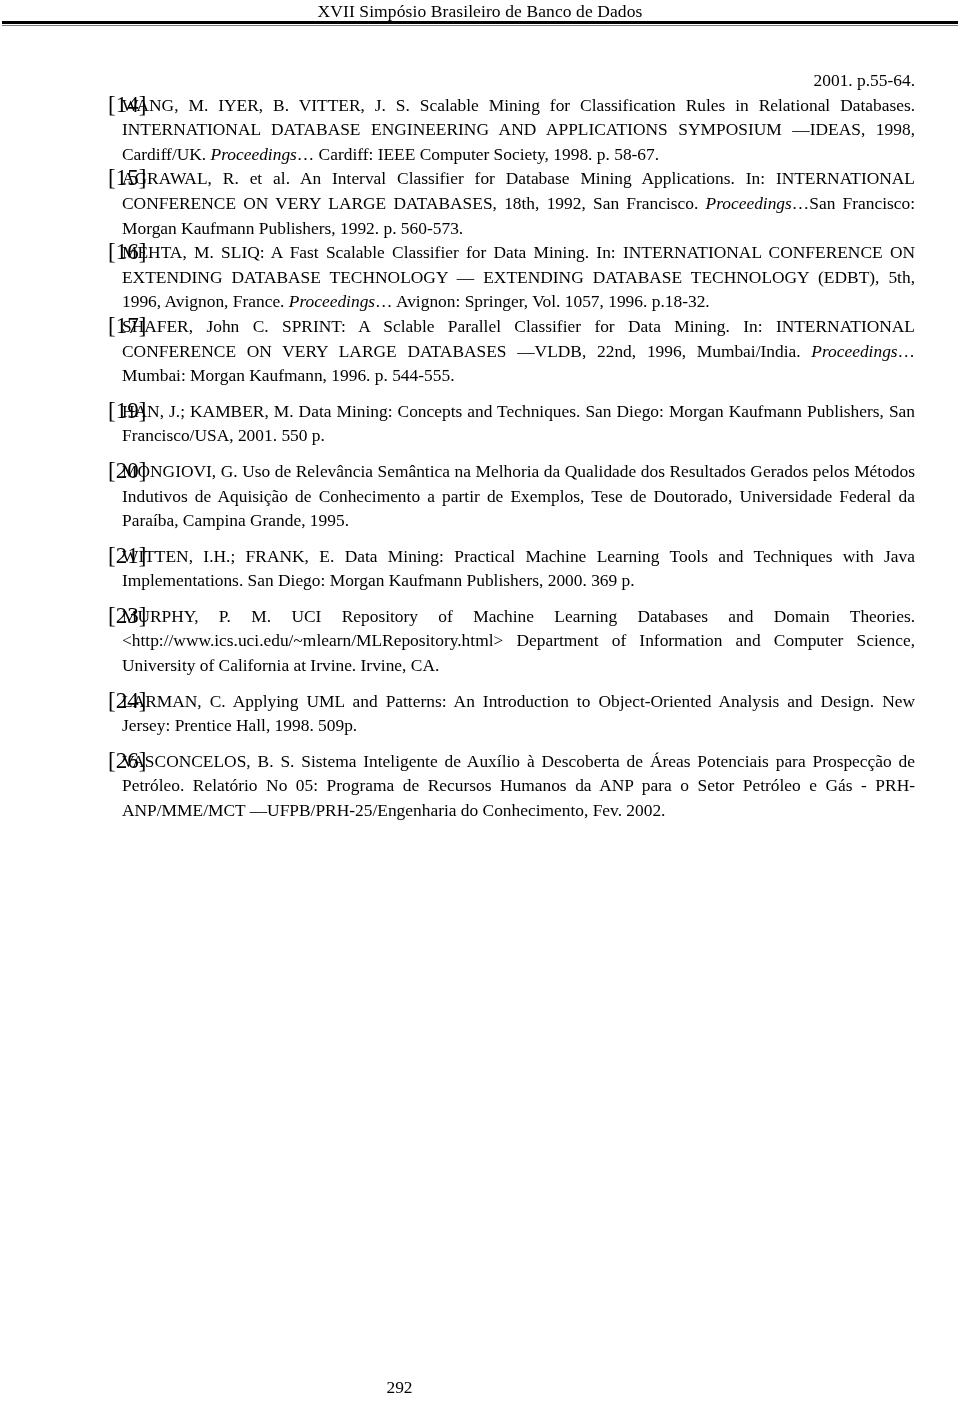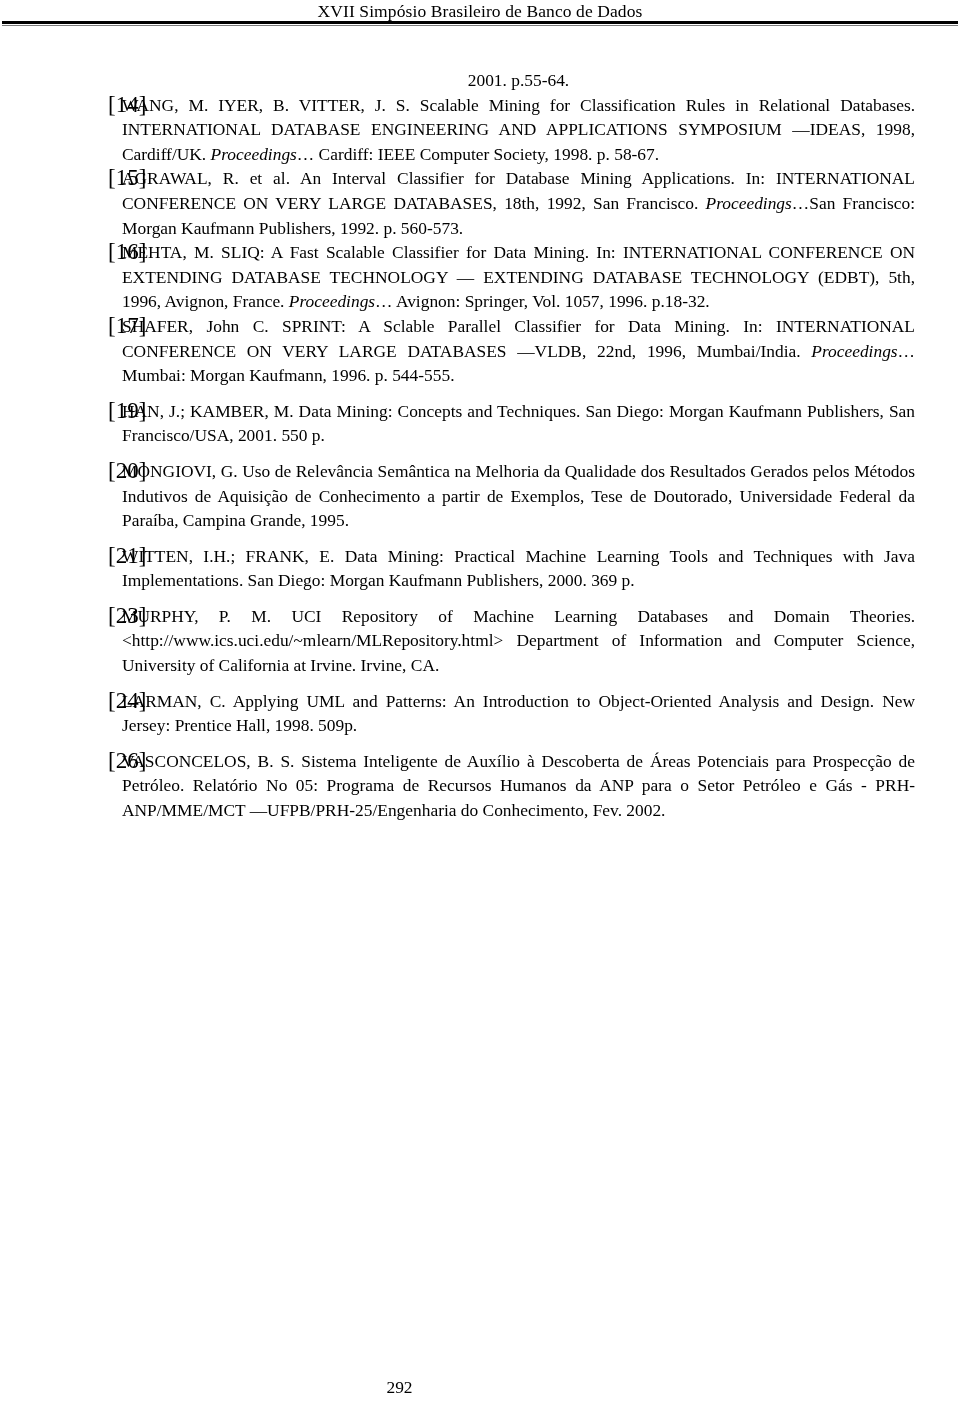--- a/index.html
+++ b/index.html
@@ -54,21 +54,21 @@
     position: absolute;
     left: 75px;
     top: 68px;
     width: 840px;
   }
 
   .cont-line {
     margin: 0 0 0 47px;
     font-size: 17.4px;
     line-height: 24.6px;
-    text-align: center;
+    text-align: right;
   }
 
   .ref-list {
     margin: 0;
     padding: 0;
     list-style: none;
   }
   .ref {
     position: relative;
     padding-left: 47px;

